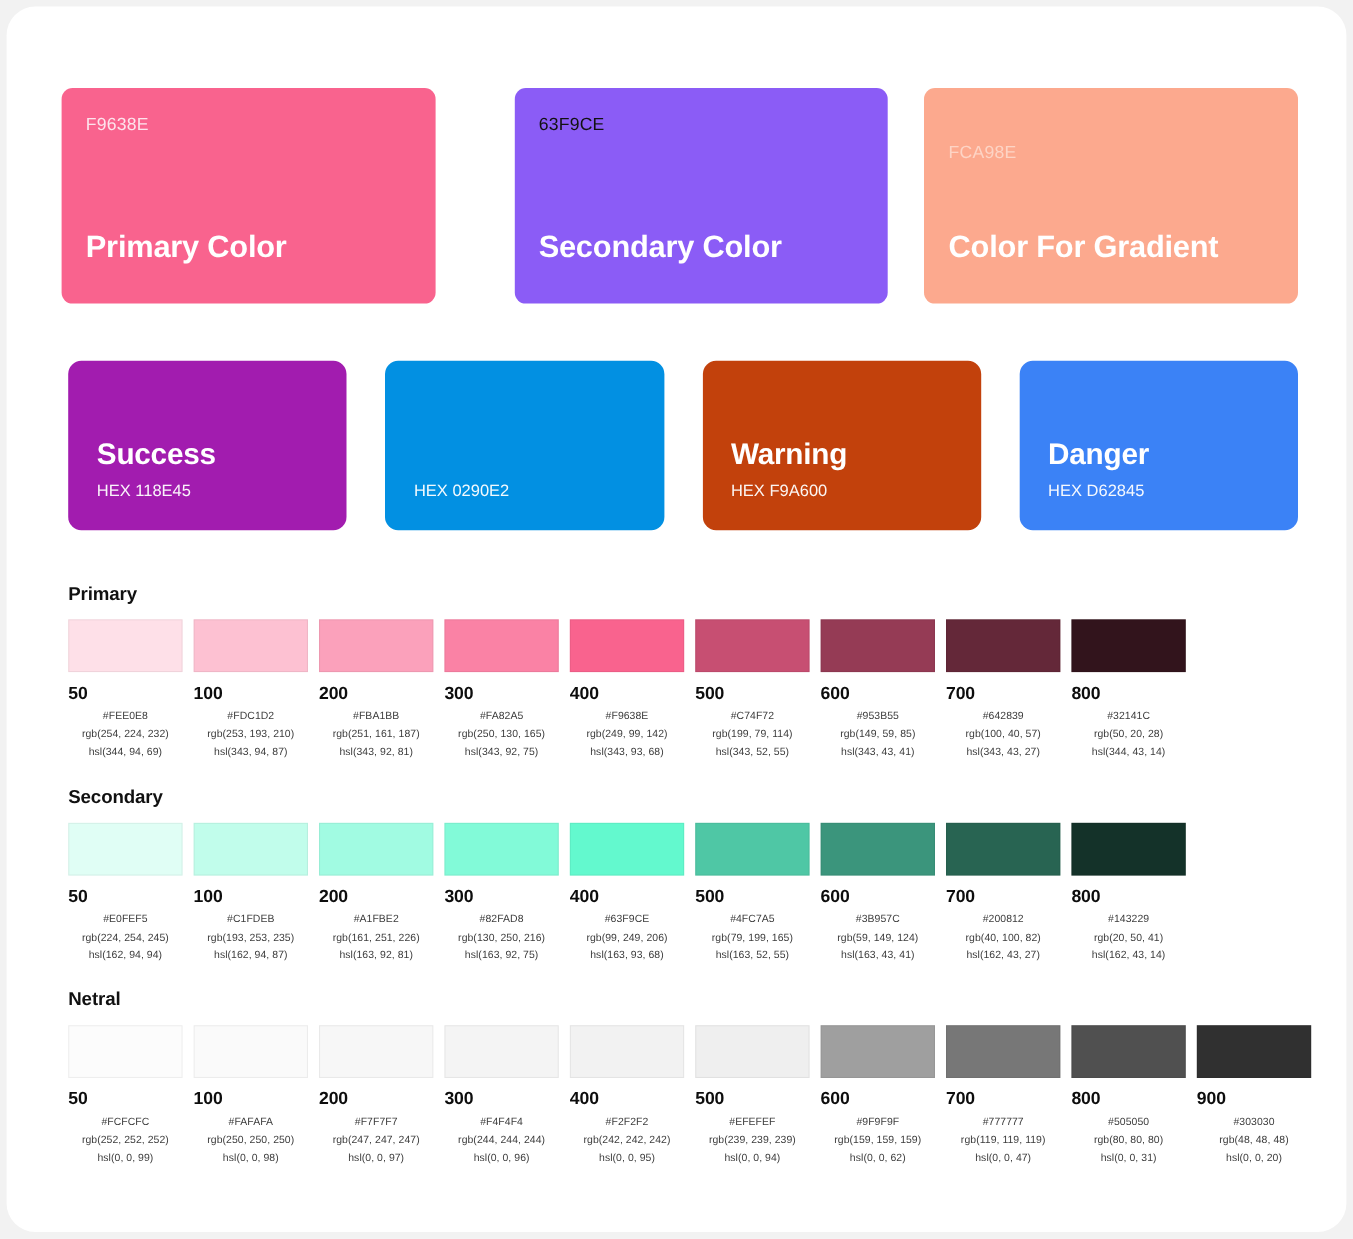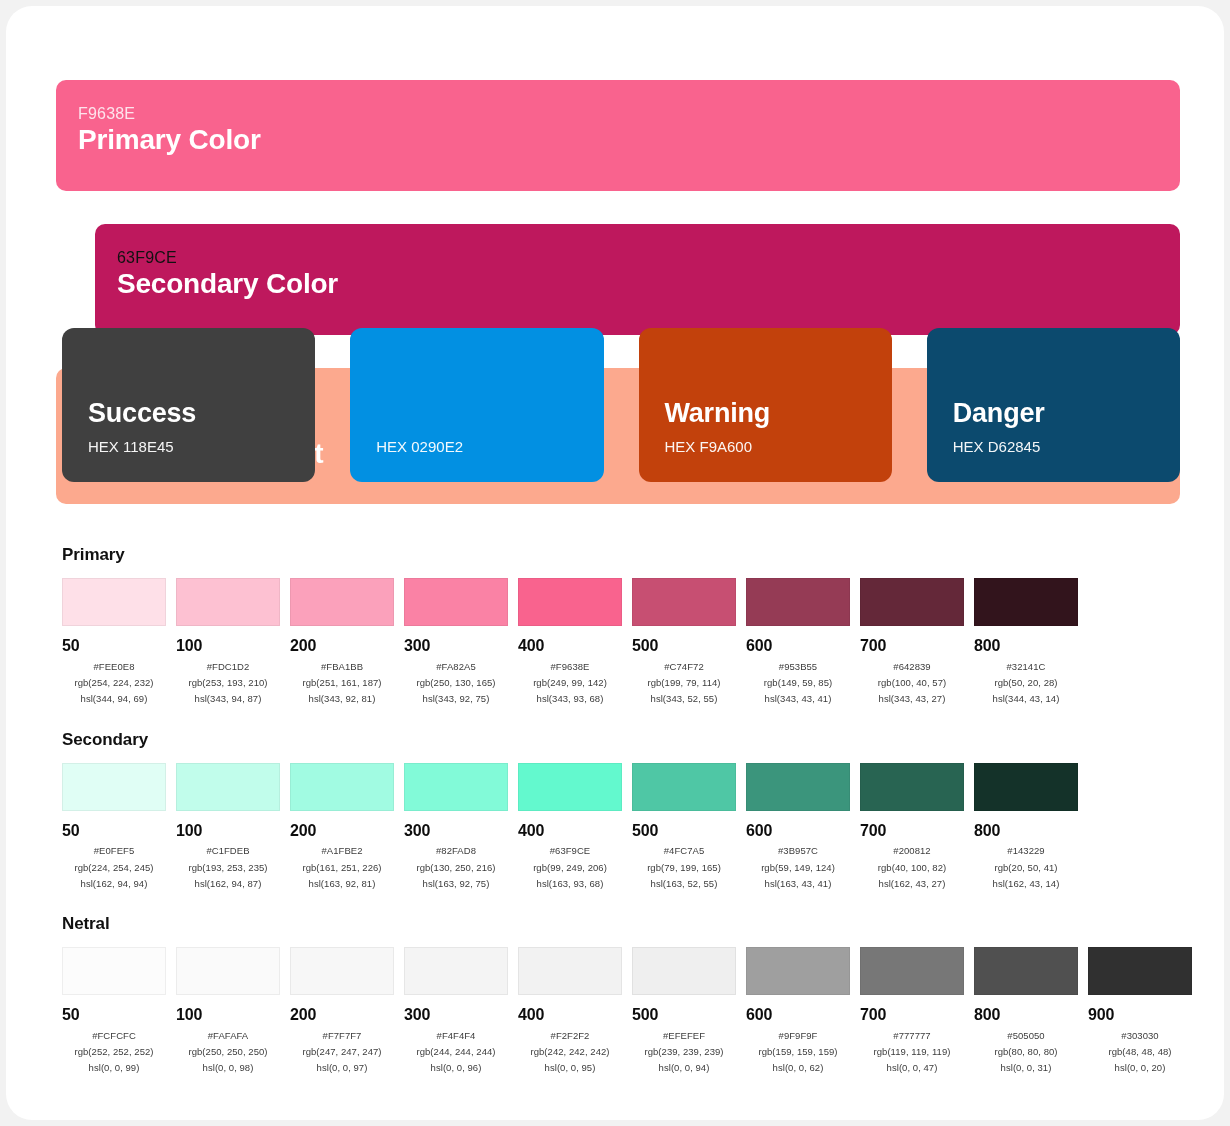--- a/index.html
+++ b/index.html
@@ -33,21 +33,20 @@
 
   
   .brand-row {
     position: absolute;
     left: 50px;
     top: 74px;
     width: 1124px;
     height: 196px;
     display: flex;
     gap: 33px;
-    flex-direction: column;
   }
   .brand-card {
     flex: 1 1 0;
     border-radius: 10px;
     padding: 24px 22px 22px 22px;
     display: flex;
     flex-direction: column;
     justify-content: space-between;
     position: relative;
   }
@@ -96,21 +95,21 @@
     font-size: 15px;
     font-weight: 400;
     line-height: 1.2;
     opacity: 0.95;
   }
 
   
   .scales {
     position: absolute;
     left: 56px;
-    top: 539px;
+    top: 524px;
     width: 1124px;
   }
   .scale-section { margin-bottom: 22px; }
   .scale-title {
     font-size: 17px;
     font-weight: 700;
     color: #111111;
     letter-spacing: -0.1px;
     margin-bottom: 13px;
   }
@@ -144,43 +143,43 @@
 <body>
 
 <div id="page">
   <div class="page-card">
 
     <div class="brand-row">
         <div class="brand-card" style="background: rgb(249, 99, 142);">
           <div class="brand-hex" style="color: rgb(253, 227, 236);">F9638E</div>
           <div class="brand-name" style="color: rgb(255, 255, 255);">Primary Color</div>
         </div>
-        <div class="brand-card" style="background: #be185d; margin-left: 39px;">
+        <div class="brand-card" style="background: #8b5cf6; margin-left: 39px;">
           <div class="brand-hex" style="color: rgb(17, 17, 17);">63F9CE</div>
           <div class="brand-name" style="color: rgb(255, 255, 255);">Secondary Color</div>
         </div>
         <div class="brand-card" style="background: rgb(252, 169, 142);">
           <div class="brand-hex" style="color: rgb(253, 212, 197); margin-top: 26px;">FCA98E</div>
           <div class="brand-name" style="color: rgb(255, 255, 255);">Color For Gradient</div>
         </div>
       </div>
 
     <div class="status-row">
-        <div class="status-card" style="background: #404040;">
+        <div class="status-card" style="background: #a21caf;">
           <div class="status-name">Success</div>
           <div class="status-hex">HEX 118E45</div>
         </div>
         <div class="status-card" style="background: rgb(2, 144, 226);">
           <div class="status-hex">HEX 0290E2</div>
         </div>
         <div class="status-card" style="background: #c2410c;">
           <div class="status-name">Warning</div>
           <div class="status-hex">HEX F9A600</div>
         </div>
-        <div class="status-card" style="background: #0c4a6e; justify-content: flex-end;">
+        <div class="status-card" style="background: #3b82f6; justify-content: flex-end;">
           <div class="status-name">Danger</div>
           <div class="status-hex">HEX D62845</div>
         </div>
       </div>
 
     <div class="scales">
         <div class="scale-section">
           <div class="scale-title">Primary</div>
           <div class="scale-row">
             <div class="scale-col">

